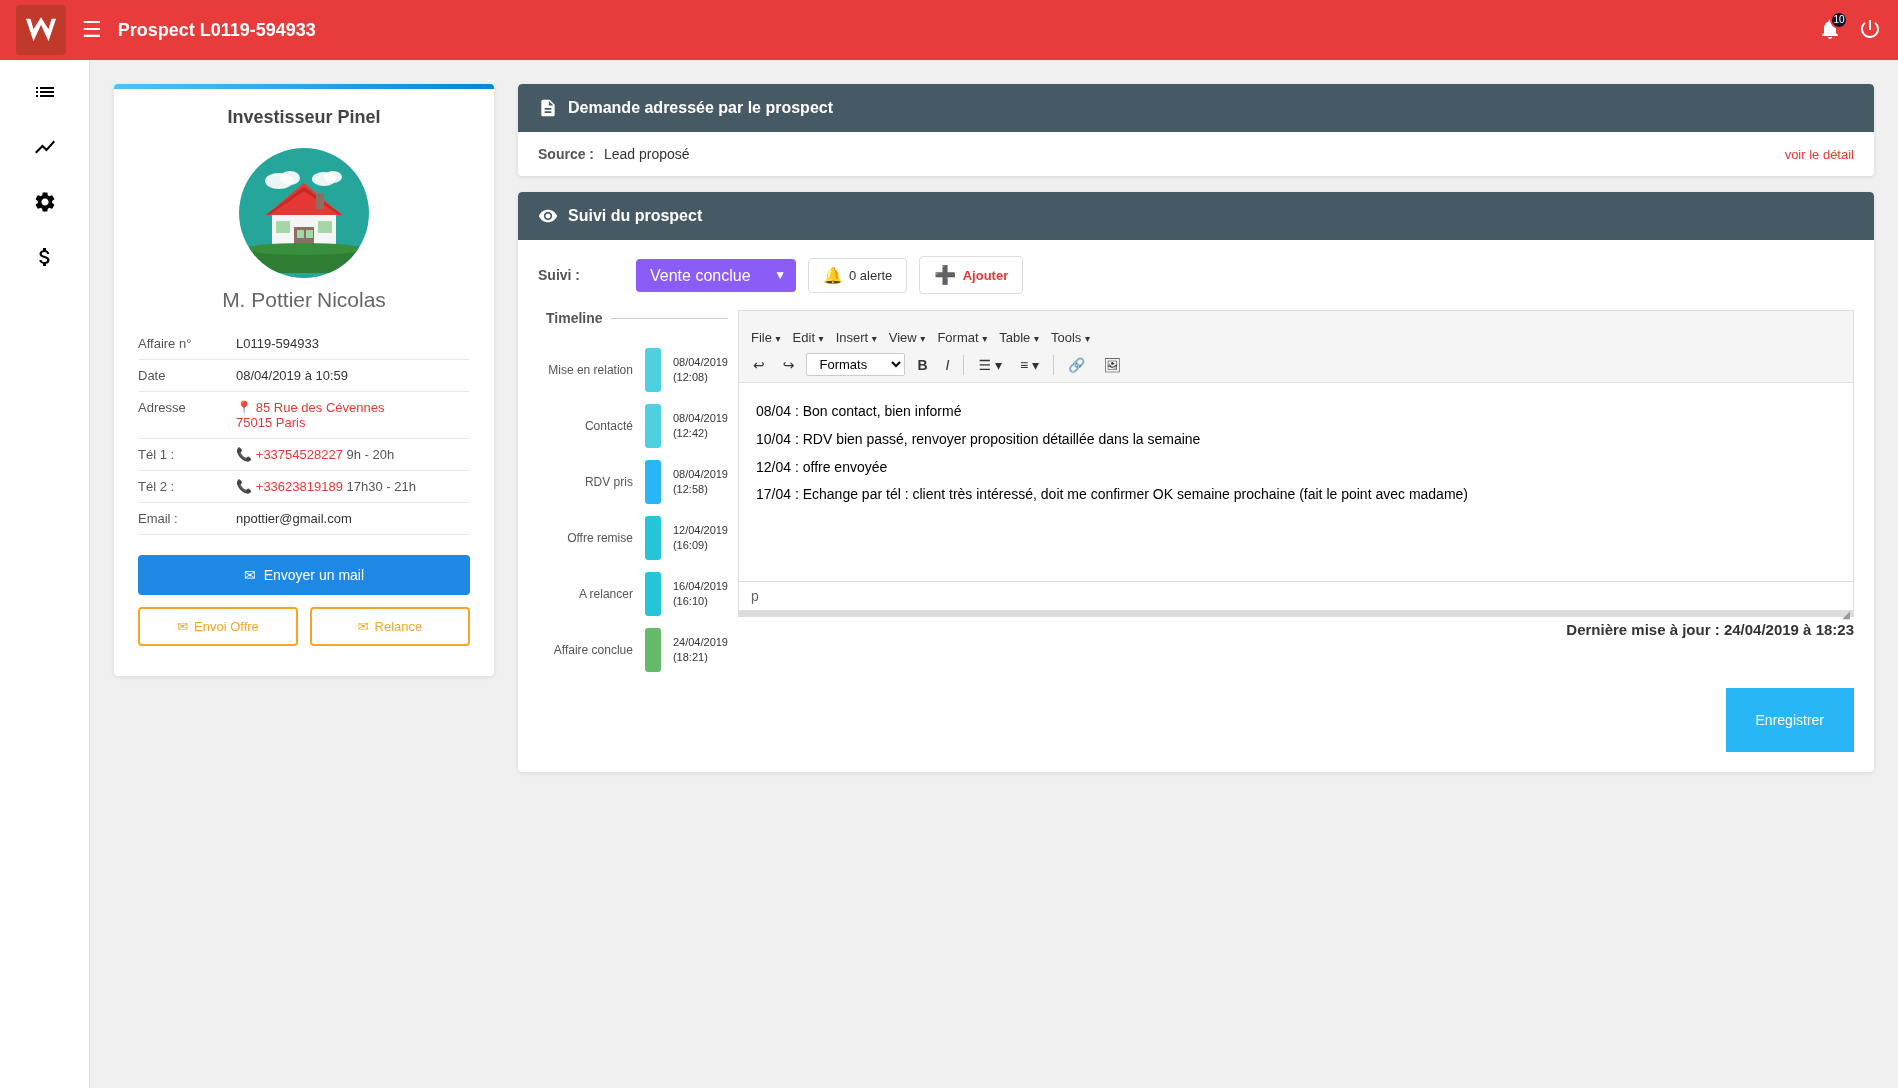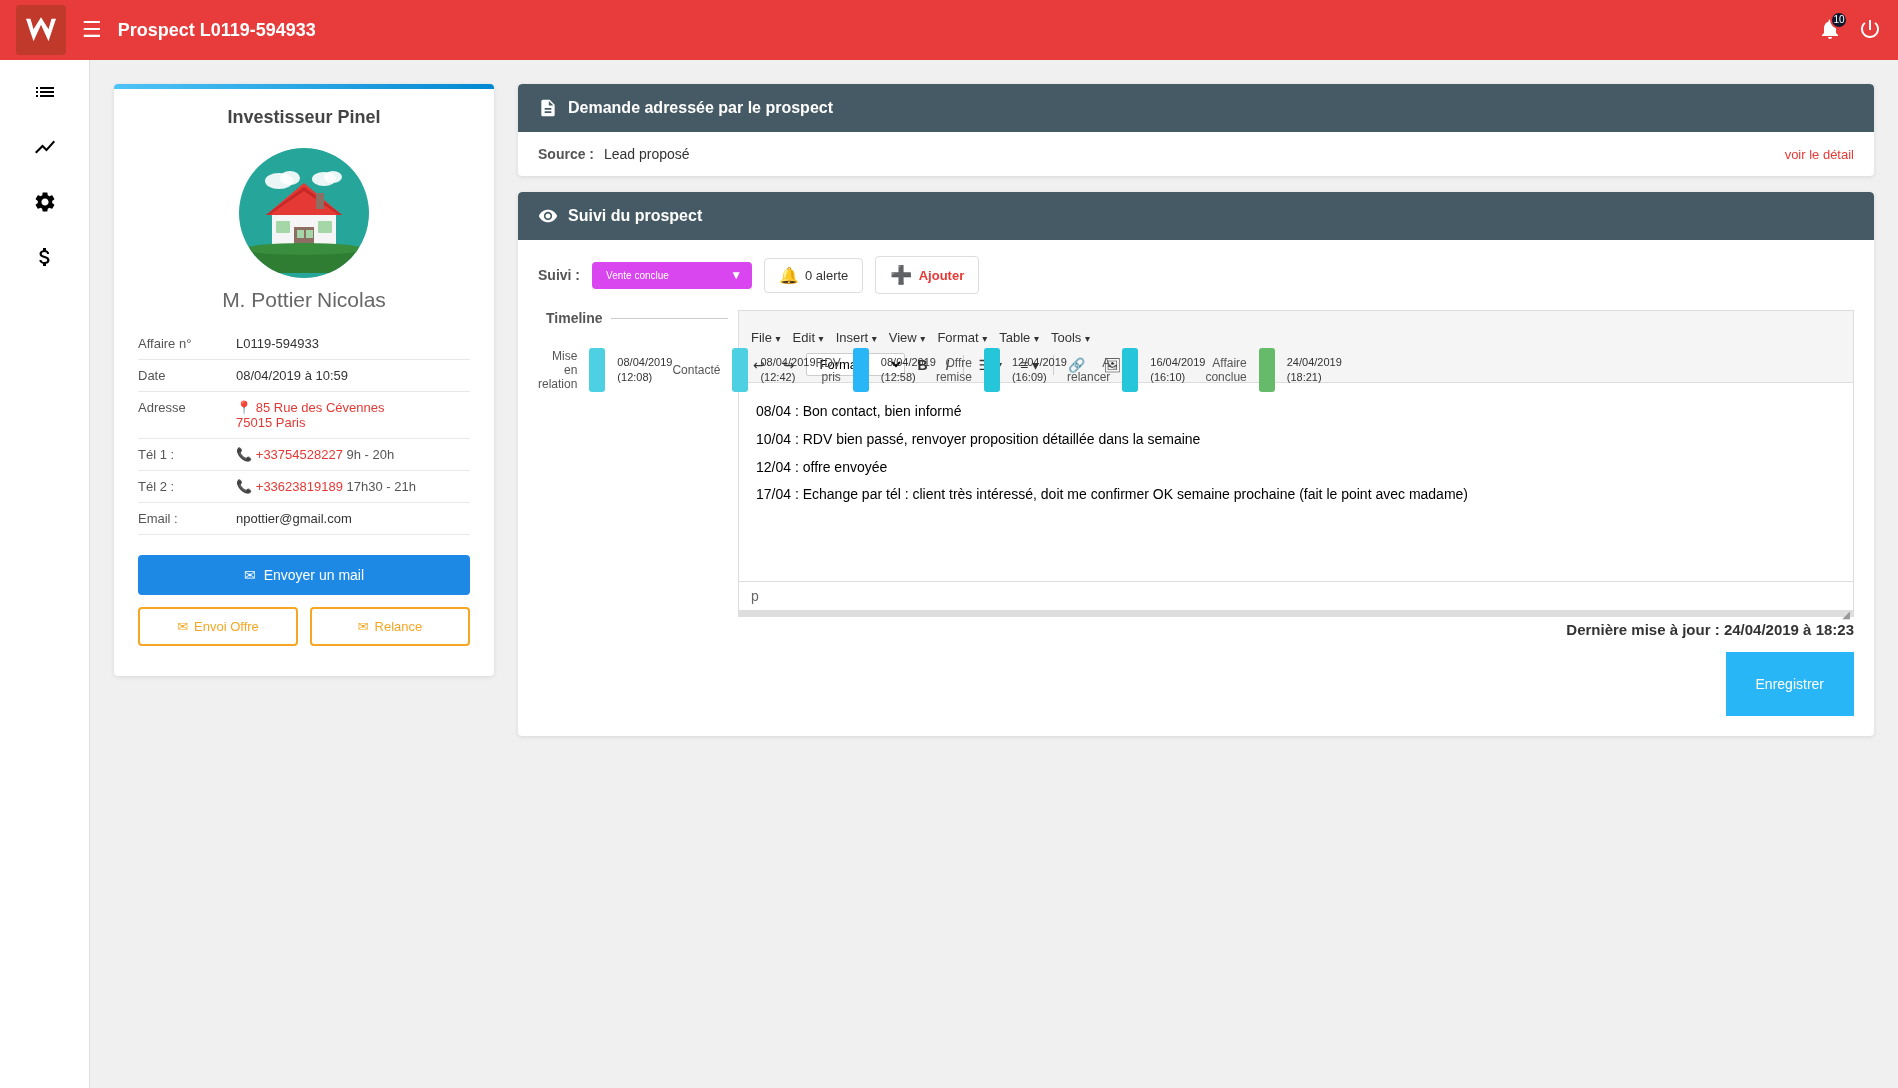--- a/index.html
+++ b/index.html
@@ -208,30 +208,31 @@
     }
     .suivi-controls {
       display: flex;
       align-items: center;
       gap: 12px;
       margin-bottom: 16px;
       flex-wrap: wrap;
     }
     .suivi-label { font-weight: bold; color: #555; }
     .suivi-select {
-      background: #d946ef;
+      background: #8b5cf6;
       color: white;
       border: none;
       padding: 8px 14px;
       border-radius: 4px;
-      font-size: 10px;
+      font-size: 16px;
       cursor: pointer;
       appearance: none;
       -webkit-appearance: none;
       min-width: 160px;
+      margin-left: 44px;
     }
     .select-wrapper {
       position: relative;
       display: inline-block;
     }
     .select-arrow {
       position: absolute;
       right: 10px; top: 50%;
       transform: translateY(-50%);
       color: white;
@@ -292,21 +293,21 @@
       background: #ccc;
       z-index: 0;
     }
     .timeline-title span {
       background: white;
       position: relative;
       z-index: 1;
       padding: 0 8px;
     }
 
-    .timeline-items { display: flex; gap: 0; position: relative; }
+    .timeline-items { display: flex; flex-direction: column; gap: 0; position: relative; }
     .timeline-item {
       display: flex;
       align-items: center;
       gap: 8px;
       padding: 6px 0;
     }
     .timeline-item-label { font-size: 12px; color: #555; flex: 1; text-align: right; }
     .timeline-bar-col { display: flex; flex-direction: column; align-items: center; width: 24px; }
     .timeline-dot {
       width: 16px; height: 40px;

